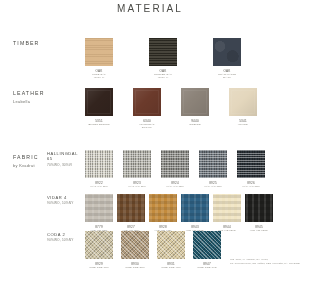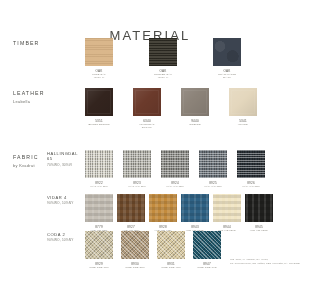--- a/index.html
+++ b/index.html
@@ -8,23 +8,23 @@
     background:#ffffff;
     font-family:"Liberation Sans", sans-serif;
     color:#3a3a38;
     overflow:hidden;
     position:relative;
   }
   .page{position:relative;width:300px;height:300px;}
 
   
   .title{
-    position:absolute;top:28px;left:0;width:300px;
+    position:absolute;top:3px;left:0;width:300px;
     text-align:center;
-    font-size:13px;
+    font-size:10px;
     letter-spacing:2.1px;
     color:#4a4a46;
     font-weight:400;
   }
 
   
   .row{position:absolute;left:0;width:300px;}
 
   .cat{
     position:absolute;left:13px;

